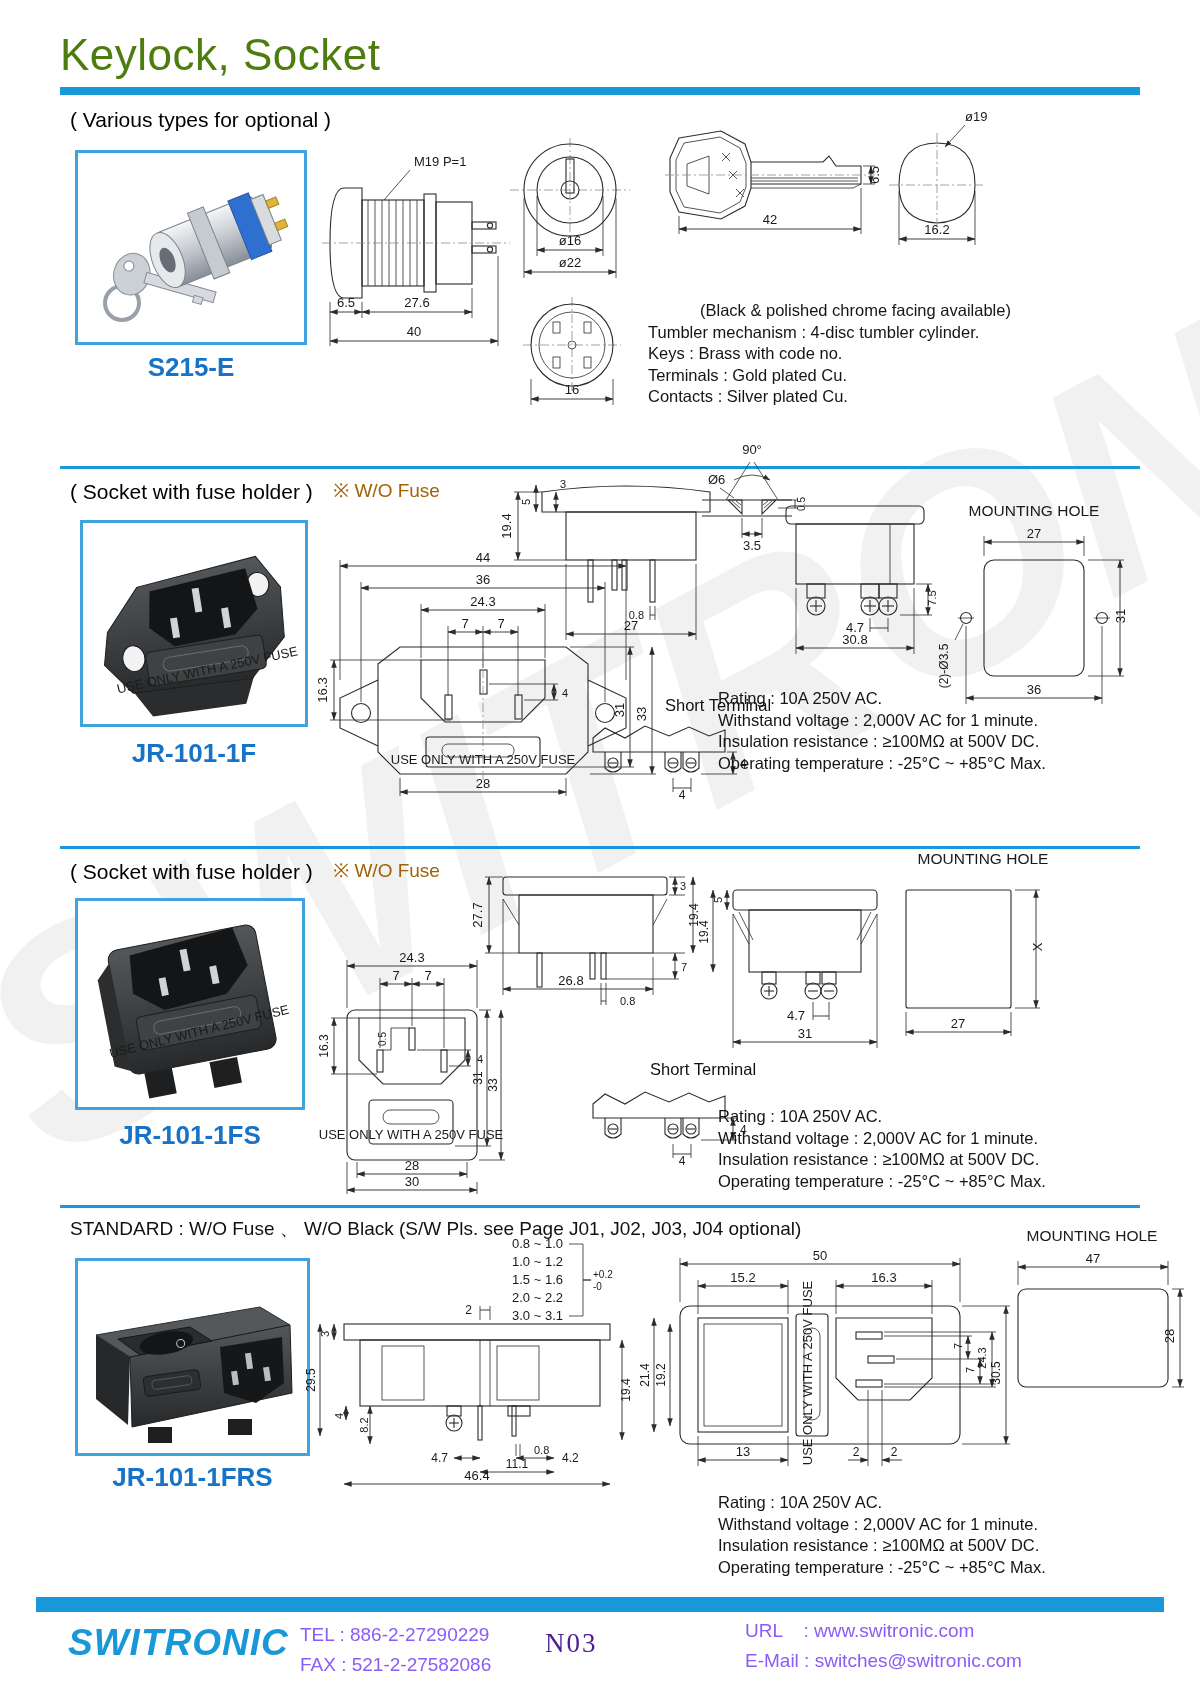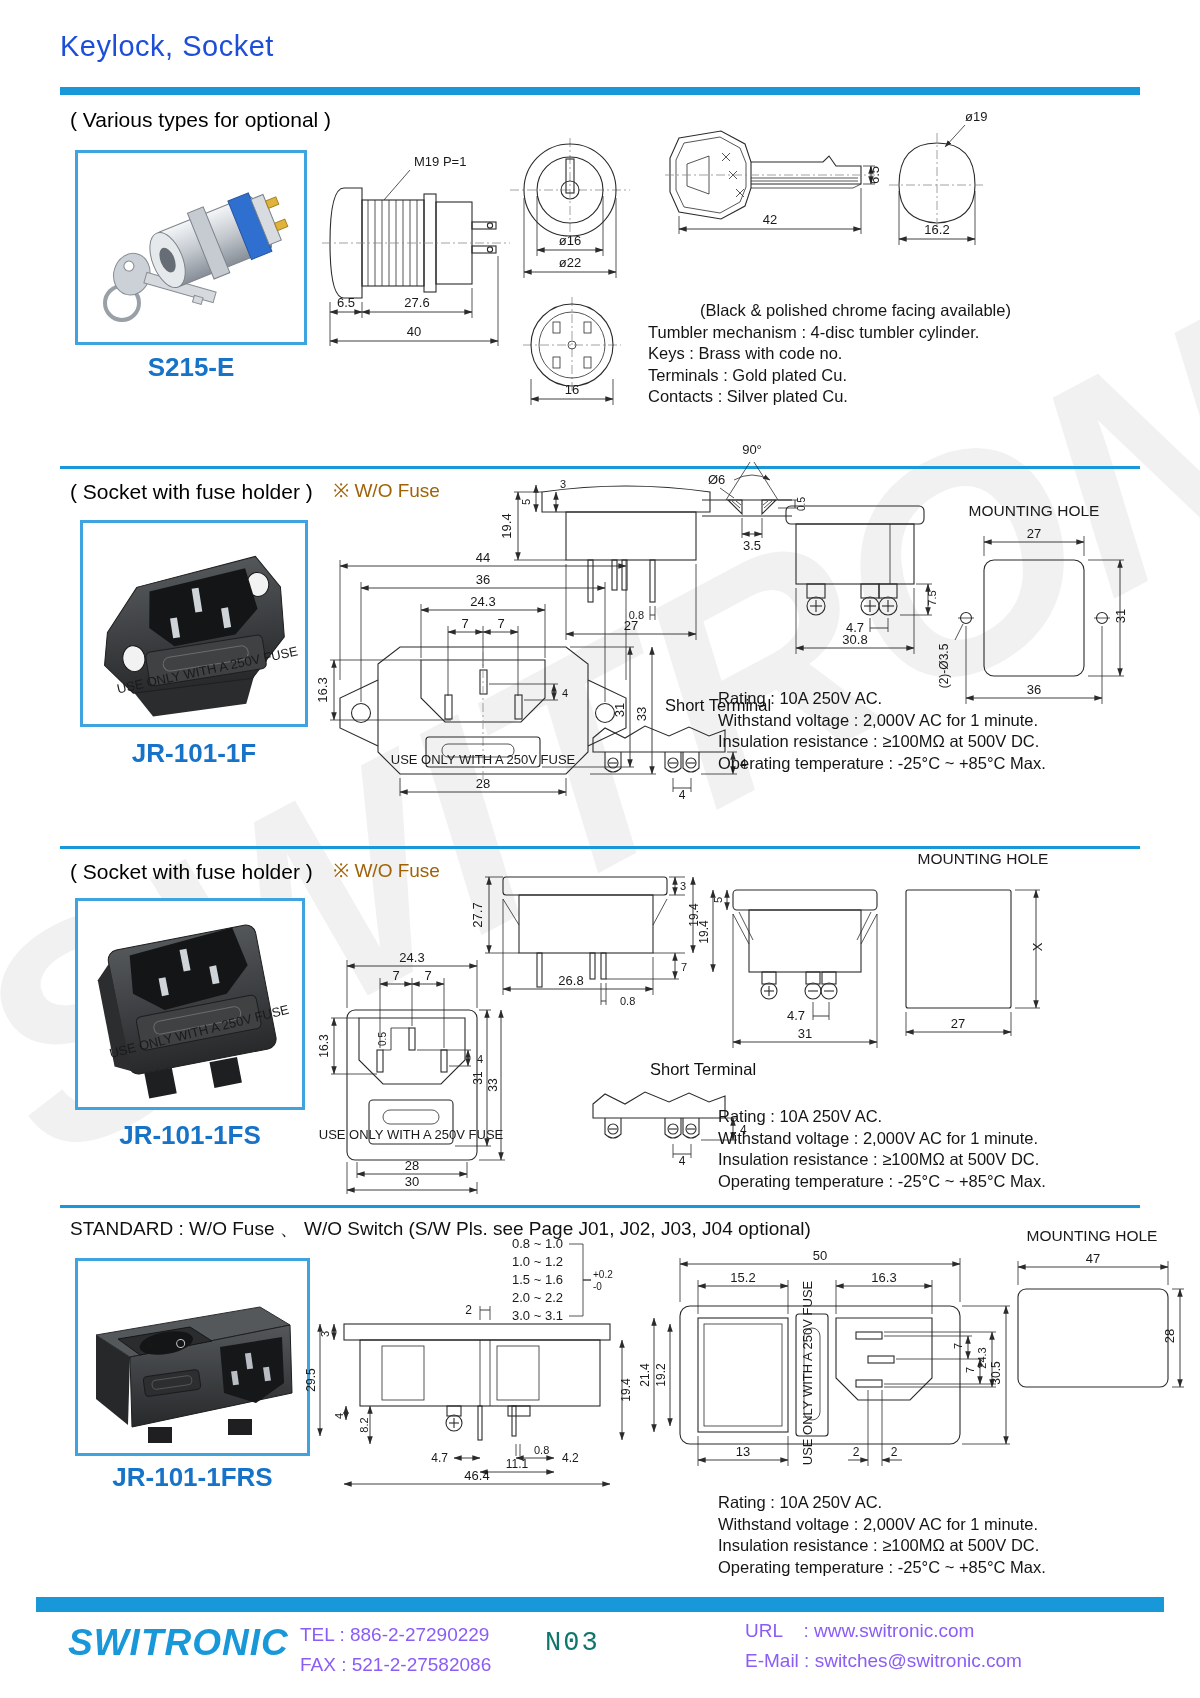--- a/index.html
+++ b/index.html
@@ -1,38 +1,38 @@
 <!DOCTYPE html>
 <html><head>
 <meta charset="utf-8">
 <style>
 *{margin:0;padding:0;box-sizing:border-box}
 html,body{background:#9aa0a6}
 #page{position:relative;width:1200px;height:1698px;background:#fff;overflow:hidden;margin:0 auto;font-family:"Liberation Sans",sans-serif;color:#111}
 .abs{position:absolute}
-.h1{font-size:29px;letter-spacing:.5px;color:#1d4ed8}
+.h1{font-size:44px;letter-spacing:.5px;color:#4d7c0f}
 .bar{background:#1898d8}
 .sech{font-size:21px;color:#000}
 .note{font-size:19px;color:#a16207;margin-left:16px;vertical-align:2px}
 .model{font-size:26px;font-weight:bold;color:#1673c8;text-align:center}
 .pbox{border:3px solid #3fa3e0;background:#fff}
 .txtblk div{font-size:16.5px;line-height:21.5px;color:#151515}
 .mhtitle{font-size:15.5px}
 .pre{white-space:pre}
 svg{overflow:visible;display:block}
 svg text{font-family:"Liberation Sans",sans-serif;fill:#1a1a1a;font-size:13px}
 .t11{font-size:11px}.t12{font-size:12px}.t10{font-size:10px}
 .ln{fill:none;stroke:#2b2b2b;stroke-width:1.1}
 .lt{fill:none;stroke:#2b2b2b;stroke-width:.8}
 .dm{fill:none;stroke:#2b2b2b;stroke-width:.9}
 .cl{fill:none;stroke:#8a8a8a;stroke-width:.8;stroke-dasharray:9 3 2 3}
 .wm{font-weight:bold;font-style:italic;color:rgba(60,60,60,.07);pointer-events:none}
 .footc{font-size:19px;color:#8b5cf6;line-height:30px}
 .logo{font-size:37px;font-weight:800;font-style:italic;color:#1898d8;letter-spacing:1px}
-.pageno{font-size:27px;font-family:Liberation Mono, monospace;letter-spacing:2px;color:#0f766e}
+.pageno{font-size:27px;font-family:Liberation Serif, serif;letter-spacing:2px;color:#4c1d95}
 .panel div{font-size:14.5px;line-height:20px;color:#151515}
 </style>
 </head>
 <body>
 
 <svg width="0" height="0" style="position:absolute">
 <defs>
 <marker id="ah" viewBox="0 0 10 10" refX="9.5" refY="5" markerWidth="9" markerHeight="9" orient="auto-start-reverse">
         <path d="M0,1.6 L10,5 L0,8.4 z" fill="#2b2b2b"></path>
       </marker>
@@ -590,21 +590,21 @@
 
   <div class="abs txtblk" style="left:718px;top:1106px;width:410px">
     <div>Rating : 10A 250V AC.</div>
     <div>Withstand voltage : 2,000V AC for 1 minute.</div>
     <div>Insulation resistance : ≥100MΩ at 500V DC.</div>
     <div>Operating temperature : -25°C ~ +85°C Max.</div>
   </div>
 
   <div class="abs bar" style="left:60px;top:1205px;width:1080px;height:3px"></div>
 
-  <div class="abs" style="left:70px;top:1216px;font-size:19px">STANDARD : W/O Fuse 、 W/O Switch (S/W Pls. see Page J01, J02, J03, J04 optional)</div>
+  <div class="abs" style="left:70px;top:1216px;font-size:19px">STANDARD : W/O Fuse 、 W/O Black (S/W Pls. see Page J01, J02, J03, J04 optional)</div>
 
   <div class="abs pbox" style="left:75px;top:1258px;width:235px;height:198px">
     <svg width="229" height="192">
       <polygon points="18,74 182,46 212,64 52,96" fill="#55585a" stroke="#2c2e2f"></polygon>
       <polygon points="18,74 52,96 50,164 18,138" fill="#26282a"></polygon>
       <polygon points="52,96 212,64 214,132 54,166" fill="url(#dkg)" stroke="#1d1e1f"></polygon>
       <polygon points="40,78 112,66 134,80 62,94" fill="#2a2c2d" stroke="#151617"></polygon>
       <g transform="rotate(-10 88 80)">
         <ellipse cx="88" cy="82" rx="27" ry="11" fill="#141516"></ellipse>
         <text x="70" y="84" font-size="10" fill="#c9c9c9">I</text>

